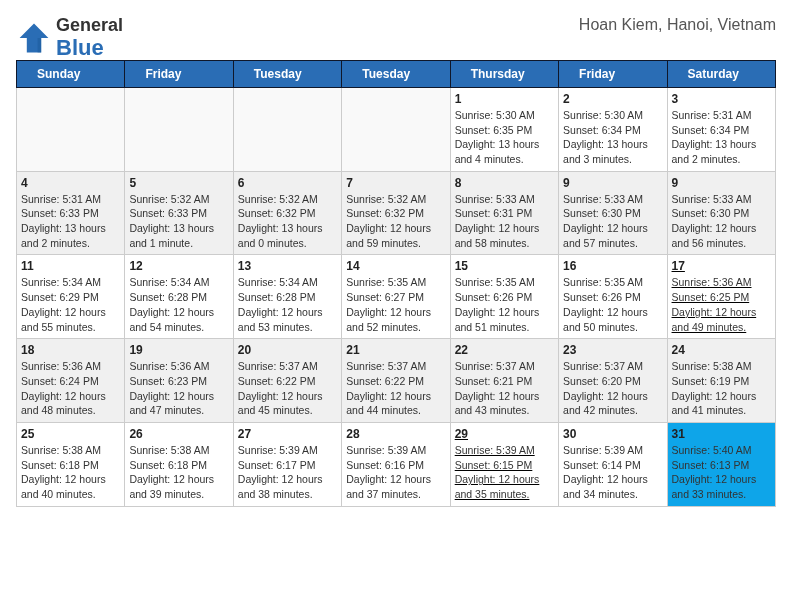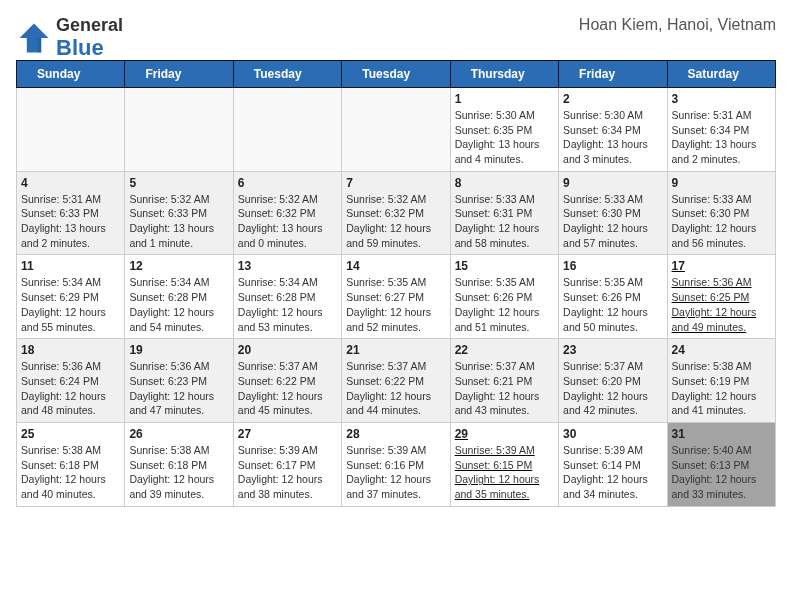--- a/index.html
+++ b/index.html
@@ -341,21 +341,21 @@
 Daylight: 12 hours
 and 35 minutes.</div>
         </td>
         <td style="background: rgb(255, 255, 255);">
           <div class="day-number">30</div>
           <div class="day-info" style="white-space: pre-line;">Sunrise: 5:39 AM
 Sunset: 6:14 PM
 Daylight: 12 hours
 and 34 minutes.</div>
         </td>
-        <td style="background: #a3a3a3; margin-left: 20px;">
+        <td style="background: #0ea5e9; margin-left: 20px;">
           <div class="day-number">31</div>
           <div class="day-info" style="white-space: pre-line;">Sunrise: 5:40 AM
 Sunset: 6:13 PM
 Daylight: 12 hours
 and 33 minutes.</div>
         </td>
       </tr>
     </tbody>
 </table>
 

